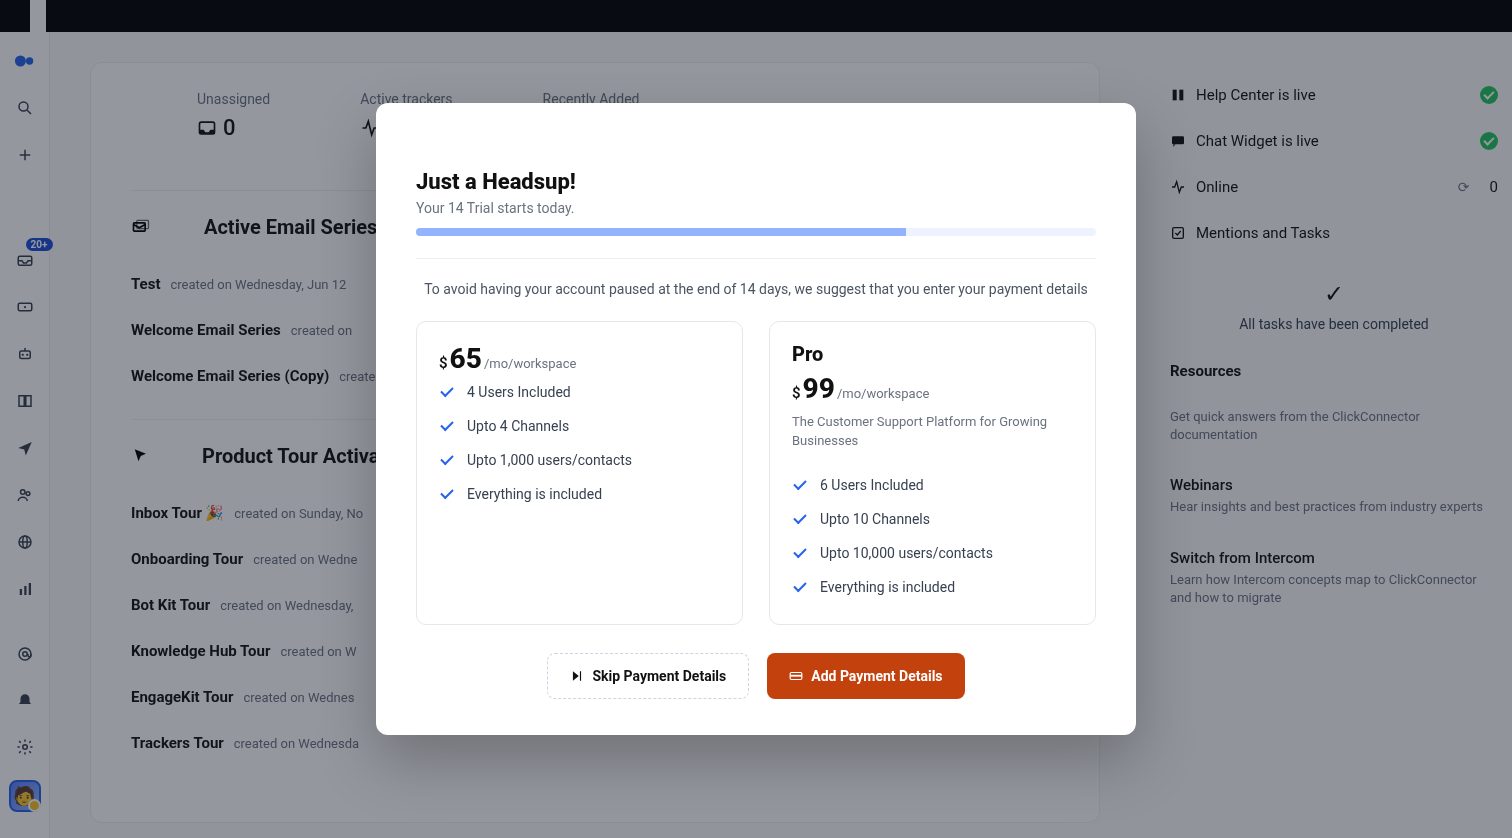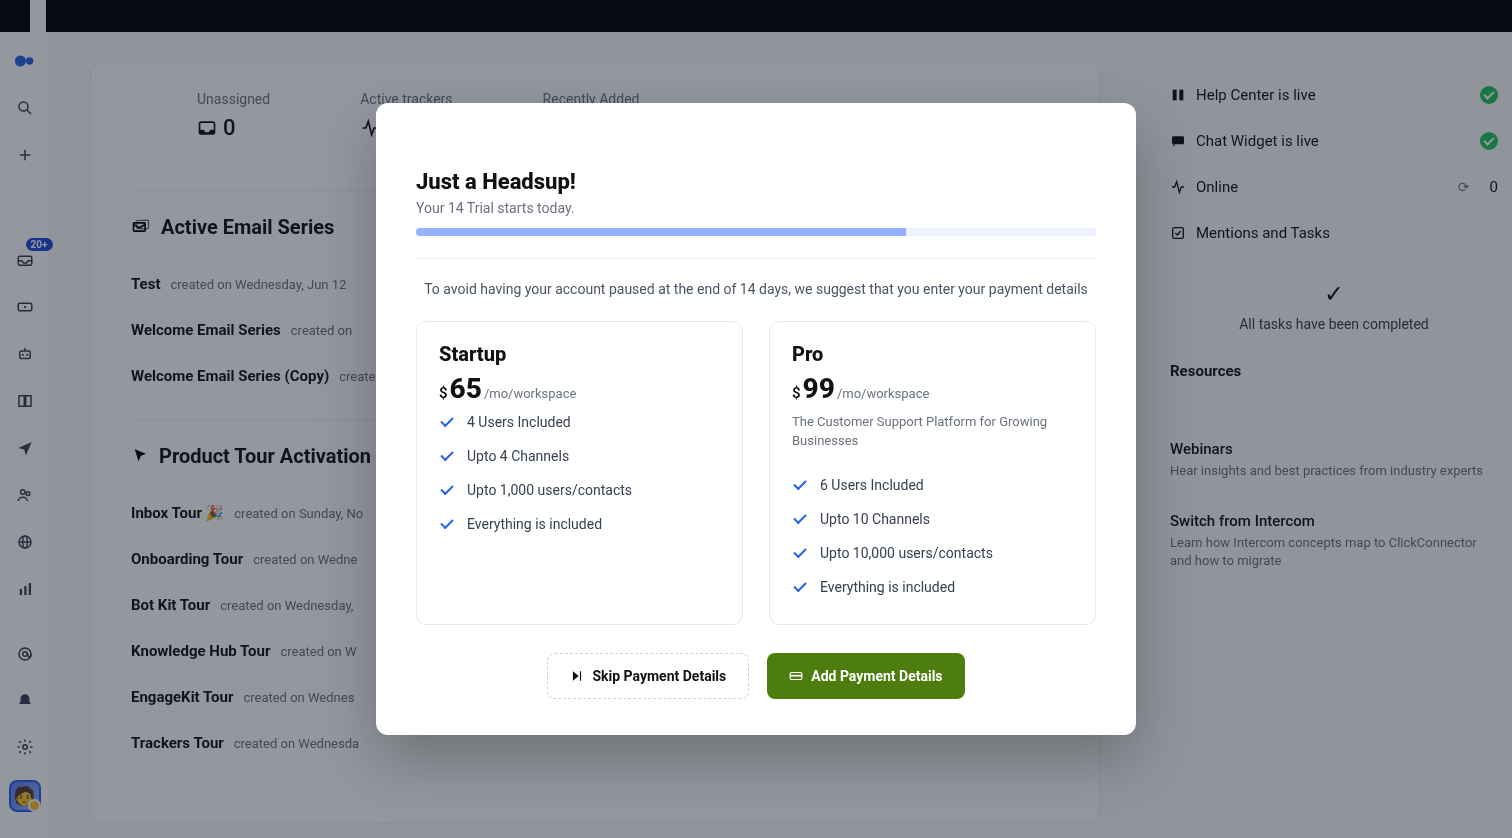--- a/index.html
+++ b/index.html
@@ -14,21 +14,21 @@
 .sidebar-icon svg { width: 18px; height: 18px; }
 .sidebar-icon.avatar { width: 32px; height: 32px; border-radius: 8px; background: linear-gradient(135deg, #5b7fff, #8db6ff); border: 2px solid #2563eb; position: relative; font-size: 18px; text-align:center; line-height:28px; }
 .sidebar-icon.avatar::after { content:""; position:absolute; right:-2px; bottom:-2px; width:9px; height:9px; border-radius:50%; background:#fbbf24; border:2px solid #fff; }
 .badge { position: absolute; top: -8px; right: -10px; background: #1d4ed8; color: #fff; font-size: 10px; font-weight: 700; padding: 1px 5px; border-radius: 999px; }
 .main { flex: 0 0 1090px; padding: 30px 40px 0 40px; overflow: hidden; }
 .card { background: #fff; border: 1px solid #eee; border-radius: 12px; padding: 28px 40px 56px; min-height: 720px; }
 .stats { display: flex; gap: 90px; margin-bottom: 50px; padding-left: 66px; }
 .stat-label { color: #6b7280; font-size: 14px; margin-bottom: 8px; }
 .stat-value { font-size: 22px; font-weight: 500; color: #111; display: flex; align-items: center; gap: 6px; }
 .section-title { display:flex; align-items:center; gap:10px; border-top:1px solid #eee; padding-top:24px; margin-bottom:22px; }
-.section-title h2 { font-size: 20px; font-weight: 700; color: #111; }
+.section-title h2 { font-size: 20px; font-weight: 700; color: #111; margin-left: 43px; }
 .item-line { display:flex; align-items:center; gap: 10px; padding: 14px 0; }
 .item-line .name { font-weight: 700; color:#111; font-size:15px; }
 .item-line .meta { color:#6b7280; font-size:13px; }
 
 .right { flex: 1; padding: 40px 14px 0 30px; overflow: hidden; }
 .status-row { display:flex; align-items:center; gap:10px; padding: 14px 0; font-size:15px; color:#111; }
 .check-badge { margin-left:auto; width:18px; height:18px; border-radius:50%; background:#22c55e; position:relative; }
 .check-badge::after { content:""; position:absolute; left:4px; top:5px; width:8px; height:4px; border-left:2px solid #fff; border-bottom:2px solid #fff; transform:rotate(-45deg); }
 .reload-icon { margin-left:auto; margin-right:10px; color:#6b7280; font-size:14px; }
 .right h3 { margin-top: 24px; font-size:15px; font-weight:700; color:#111; margin-bottom: 12px; }
@@ -53,21 +53,21 @@
 .price { display:flex; align-items:baseline; gap:2px; }
 .price .cur { font-size:15px; font-weight:600; color:#111; }
 .price .num { font-size:28px; font-weight:800; color:#111; }
 .price .per { font-size:13px; color:#6b7280; }
 .desc { color:#6b7280; font-size:13px; margin: 8px 0 18px; line-height:1.4; }
 .feat { display:flex; align-items:center; gap:12px; padding:9px 0; color:#374151; font-size:14px; }
 .check-blue { width:16px; height:16px; flex:none; display:inline-flex; align-items:center; justify-content:center; }
 .check-blue::after { content:""; width:10px; height:5px; border-left:2px solid #2563eb; border-bottom:2px solid #2563eb; transform:rotate(-45deg); margin-top:-3px; }
 .modal-actions { display:flex; justify-content:center; gap:18px; margin-top:28px; }
 .btn-ghost { border:1px dashed #cbd5e1; background:#fff; border-radius:8px; padding: 14px 22px; font-size:14px; font-weight:700; color:#111; cursor:pointer; display:flex; align-items:center; gap:8px; }
-.btn-primary { border:none; background:#4d7c0f; color:#fff; border-radius:8px; padding:14px 22px; font-size:14px; font-weight:700; cursor:pointer; display:flex; align-items:center; gap:8px; }
+.btn-primary { border:none; background:#c2410c; color:#fff; border-radius:8px; padding:14px 22px; font-size:14px; font-weight:700; cursor:pointer; display:flex; align-items:center; gap:8px; }
 svg { display:block; }
 </style>
 </head>
 <body>
 
 <div class="topbar">
   <div class="topbar-notch"></div>
 </div>
 
 <div class="app">
@@ -308,20 +308,21 @@
       <span>Mentions and Tasks</span>
     </div>
 
     <div class="all-done">
       <div class="tick">✓</div>
       <p>All tasks have been completed</p>
     </div>
 
     <h3>Resources</h3>
     <div class="res-item">
+        <div class="rd">Get quick answers from the ClickConnector documentation</div>
       </div>
     <div class="res-item">
         <div class="rt">Webinars</div>
         <div class="rd">Hear insights and best practices from industry experts</div>
       </div>
     <div class="res-item">
         <div class="rt">Switch from Intercom</div>
         <div class="rd">Learn how Intercom concepts map to ClickConnector and how to migrate</div>
       </div>
   </div>
@@ -332,21 +333,20 @@
     <h1>Just a Headsup!</h1>
     <div class="sub">Your 14 Trial starts today.</div>
     <div class="progress">
         <div class="progress-inner"></div>
       </div>
     <hr>
     <div class="hint">To avoid having your account paused at the end of 14 days, we suggest that you enter your payment details</div>
 
     <div class="plans">
       <div class="plan">
-        <h2>Startup</h2>
         <div class="price">
             <span class="cur">$</span>
             <span class="num">65</span>
             <span class="per">/mo/workspace</span>
           </div>
         <div class="feat">
             <span class="check-blue"></span>
             <span>4 Users Included</span>
           </div>
         <div class="feat">

